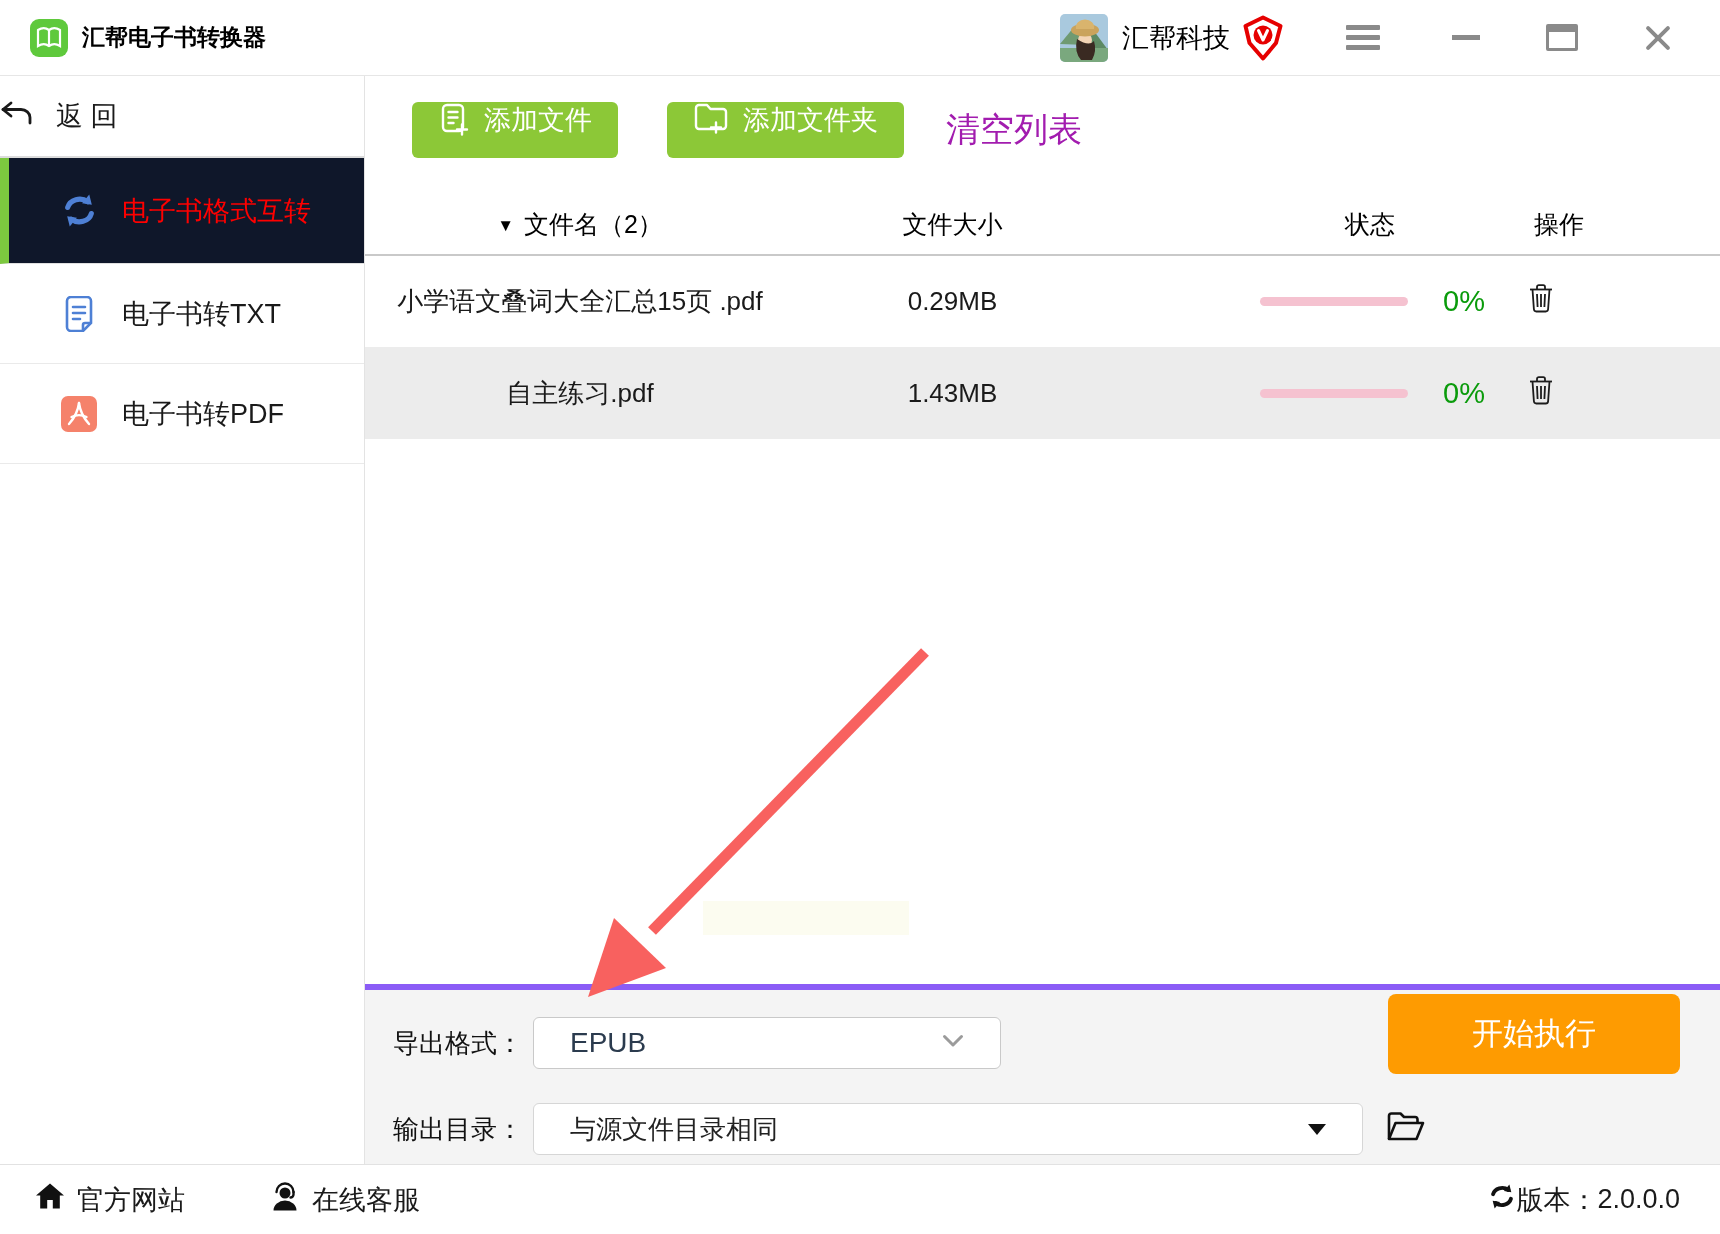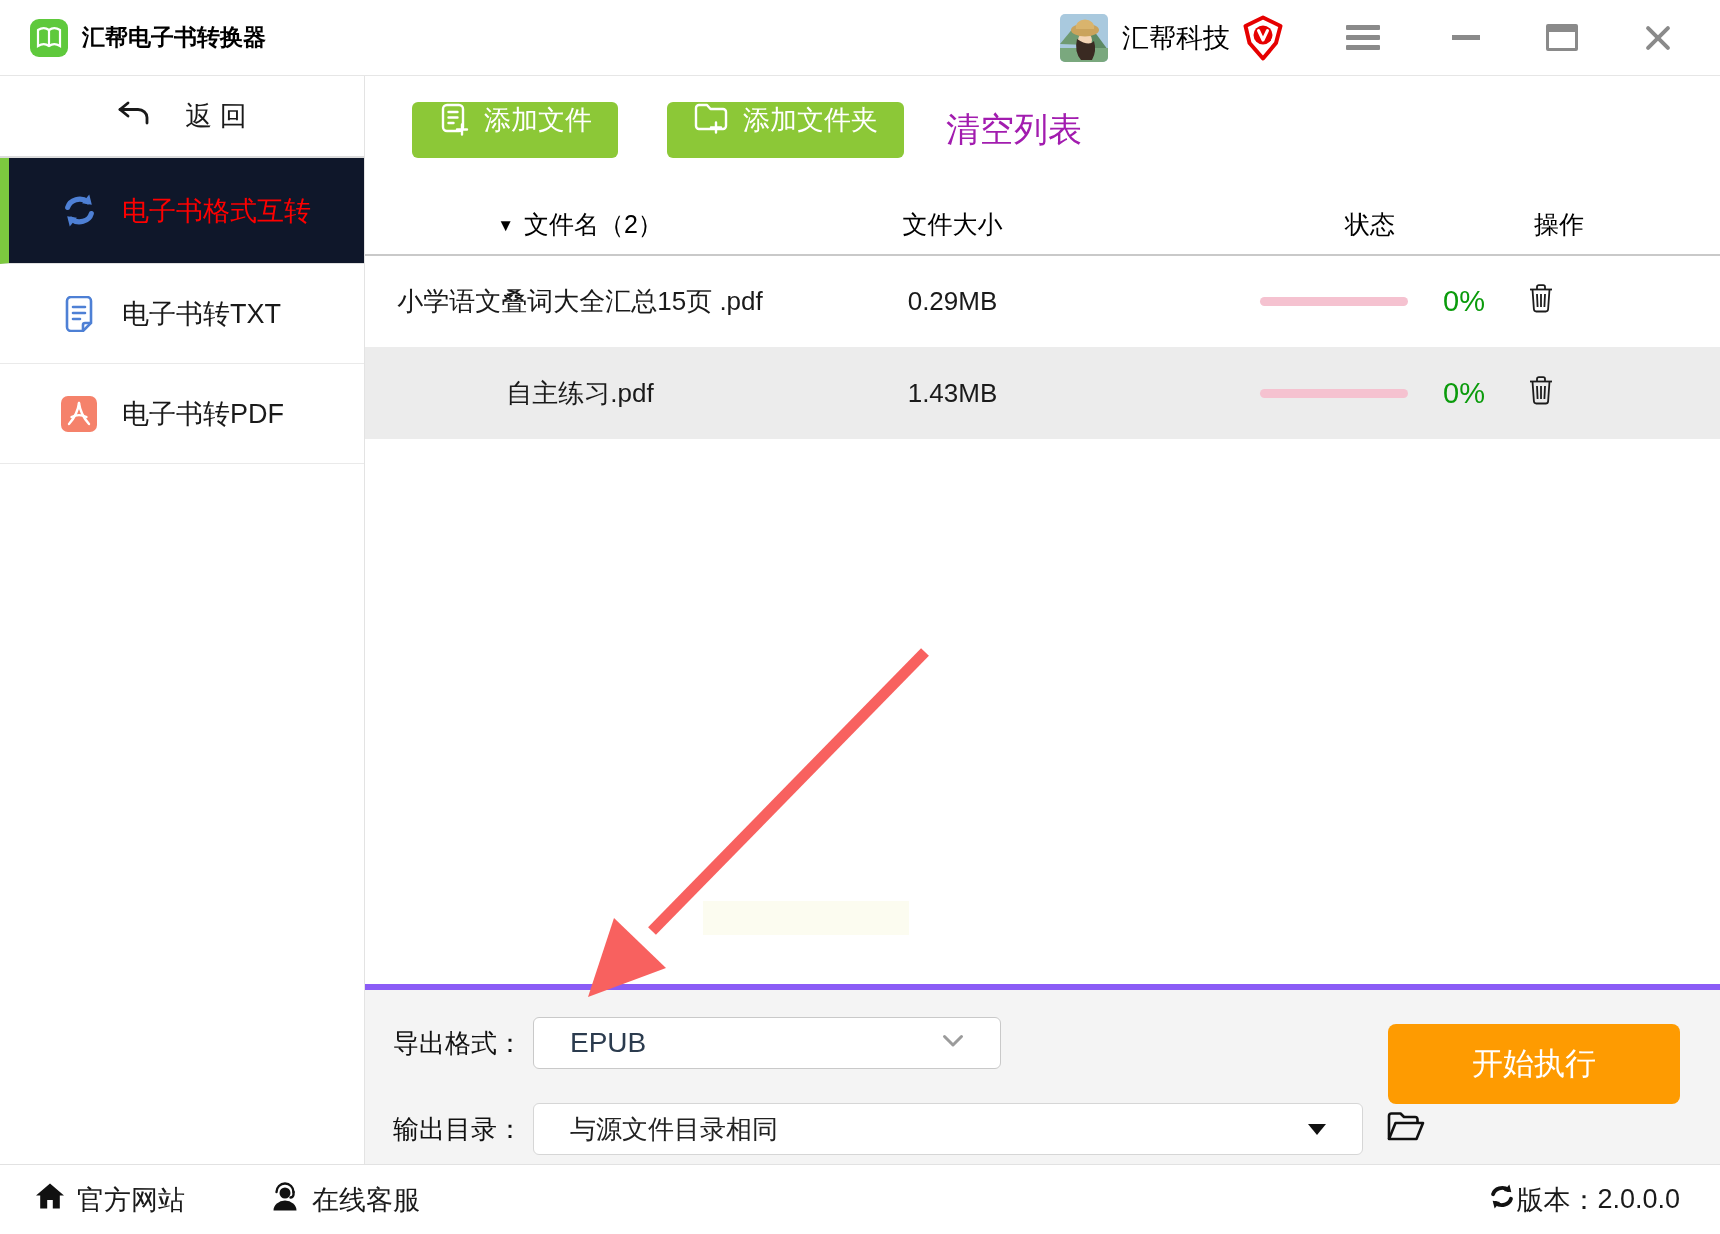--- a/index.html
+++ b/index.html
@@ -22,21 +22,21 @@
   .win-max{margin-left:64px;}
   .win-max i{display:block;width:26px;height:16px;border:3px solid #8a8a8a;border-top-width:8px;border-radius:2px;}
   .win-close{margin-left:64px;width:32px;height:32px;position:relative;}
   .win-close i{position:absolute;left:0;top:14px;width:32px;height:4px;background:#8a8a8a;border-radius:2px;}
   .win-close .x1{transform:rotate(45deg);}
   .win-close .x2{transform:rotate(-45deg);}
 
   
   .app-body{flex:1 1 auto;display:flex;min-height:0;}
   .sidebar{width:365px;flex:0 0 auto;border-right:1px solid #e3e3e3;box-sizing:border-box;}
-  .back-row{height:80px;display:flex;align-items:center;justify-content:center;gap:36px;
+  .back-row{height:80px;display:flex;align-items:center;justify-content:flex-start;gap:24px;
             border-bottom:2px solid #dcdcdc;font-size:27px;cursor:pointer;}
   .nav-item{height:100px;display:flex;align-items:center;gap:24px;padding-left:60px;
             font-size:27px;border-bottom:1px solid #eaeaea;box-sizing:border-box;cursor:pointer;}
   .nav-item.selected{height:106px;background:#0f172a;border-left:9px solid #7cc83f;
             padding-left:51px;color:#fe0000;border-bottom:1px solid #e0e0e0;}
   .nav-icon{width:38px;display:flex;justify-content:center;flex:0 0 auto;}
 
   
   .content{flex:1 1 auto;display:flex;flex-direction:column;min-width:0;}
   .toolbar{margin:26px 0 0 28px;display:flex;align-items:center;gap:30px;}
@@ -74,21 +74,21 @@
   .select{background:#fff;border:1px solid #c9c9c9;border-radius:6px;height:52px;
           display:flex;align-items:center;box-sizing:border-box;padding:0 36px;cursor:pointer;}
   .sel-format{width:468px;}
   .sel-format .sel-text{font-size:28px;color:#2b3b4e;}
   .sel-output{width:830px;border-color:#d6d6d6;}
   .sel-output .sel-text{font-size:26px;color:#222;}
   .sel-spacer{flex:1 1 auto;}
   .tri{width:0;height:0;border-left:9px solid transparent;border-right:9px solid transparent;
        border-top:11px solid #111;}
   .browse{margin-left:22px;cursor:pointer;display:flex;align-items:center;}
-  .start-btn{position:absolute;right:40px;top:34px;width:292px;height:80px;background:#fe9b01;
+  .start-btn{position:absolute;right:40px;top:4px;width:292px;height:80px;background:#fe9b01;
              border:none;border-radius:8px;color:#fff;font-size:31px;cursor:pointer;font-family:inherit;}
 
   
   .footer{flex:0 0 auto;height:69px;border-top:1px solid #e2e2e2;display:flex;align-items:center;
           font-size:27px;background:#fff;}
   .f-item{display:flex;align-items:center;gap:12px;cursor:pointer;}
   .f-site{margin-left:35px;}
   .f-support{margin-left:85px;}
   .f-right{margin-left:auto;margin-right:40px;display:flex;align-items:center;}
 

